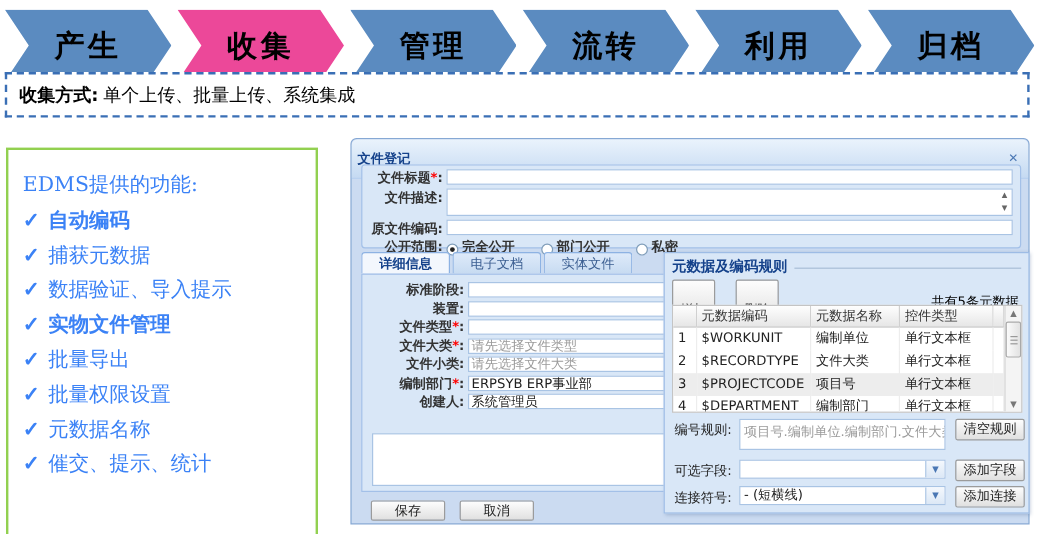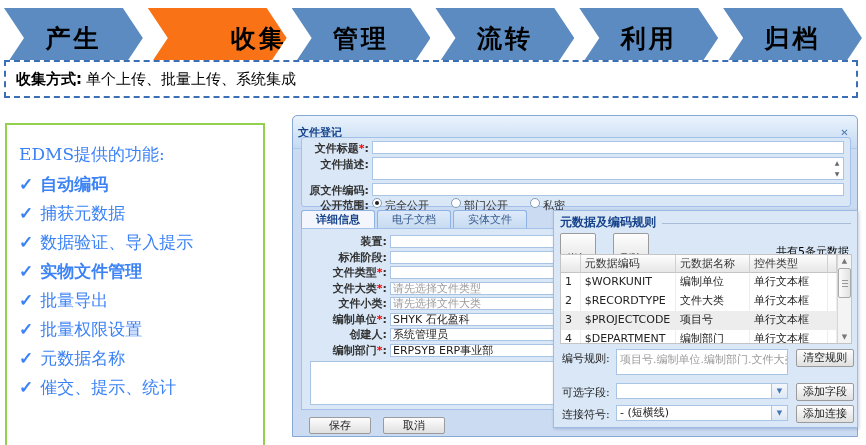--- a/index.html
+++ b/index.html
@@ -5,21 +5,21 @@
   * { margin:0; padding:0; box-sizing:border-box; }
   body { background:#ffffff; font-family:"DejaVu Sans",sans-serif; }
   .page { position:relative; width:866px; height:445px; background:#fff; overflow:hidden; }
 
   
   .flow { position:absolute; left:4px; top:8px; width:858px; height:60px; display:flex; gap:5px; }
   .chev { flex:1; background:#5B8BC0; color:#000;
           clip-path:polygon(0 0, calc(100% - 20px) 0, 100% 50%, calc(100% - 20px) 100%, 0 100%, 20px 50%);
           display:flex; align-items:center; justify-content:center;
           font-family:"DejaVu Serif",serif; font-size:25px; font-weight:bold; letter-spacing:3px; }
-  .chev.active { background:#f97316;justify-content:flex-end; }
+  .chev.active { background:#ec4899; }
 
   
   .banner { position:absolute; left:4px; top:60px; width:854px; height:38px;
             border:2px dashed #3A6FB5; background:#fff; display:flex; align-items:center;
             padding-left:10px; font-size:15px; color:#000; }
   .banner .blabel { font-weight:bold; margin-right:4px; }
 
   
   .features { position:absolute; left:5px; top:123px; width:260px; height:396px;
               border:2px solid #92D050; background:#fff; padding:16px 10px 0 12px;
@@ -47,21 +47,21 @@
   .star { color:#FF0000; font-weight:bold; }
   .tinput { flex:1; background:#fff; border:1px solid #A9C4E4; height:13px; }
   .tarea  { flex:1; background:#fff; border:1px solid #A9C4E4; height:23px; position:relative; }
   .spin { position:absolute; right:1px; font-size:6px; color:#666; line-height:6px; width:10px; text-align:center; }
   .spin.up { top:2px; } .spin.dn { bottom:2px; }
   .radios { display:flex; align-items:center; gap:6px; }
   .radio { width:10px; height:10px; border:1px solid #7F9DB9; border-radius:50%; background:#fff;
            position:relative; margin-right:3px; }
   .radio.checked::after { content:""; position:absolute; left:2px; top:2px; width:4px; height:4px;
            border-radius:50%; background:#222; }
-  .ropt { display:flex; align-items:flex-start; margin-right:16px; font-weight:normal; color:#333; }
+  .ropt { display:flex; align-items:flex-end; margin-right:16px; font-weight:bold; color:#333; }
 
   .tabs { position:absolute; left:8px; top:94px; display:flex; }
   .tab { height:18px; padding:0 14px; line-height:17px; margin-right:2px;
          border:1px solid #8DB2E3; border-bottom:none; border-radius:3px 3px 0 0;
          background:linear-gradient(#DEEAFA,#C7DBF1); color:#3B5E91; }
   .tab.active { background:#F3F7FD; color:#15428B; font-weight:bold; }
 
   .tabpanel { position:absolute; left:8px; top:112px; width:550px; height:182px;
               border:1px solid #A3C0E8; background:#D9E7F7; }
   .form { position:absolute; left:2px; top:6px; width:280px; }
@@ -209,50 +209,46 @@
 
     <div class="tabs">
       <div class="tab active">详细信息</div>
       <div class="tab">电子文档</div>
       <div class="tab">实体文件</div>
     </div>
 
     <div class="tabpanel">
       <div class="form">
         <div class="prow">
+          <span class="plabel"><span>标准阶段</span><span class="star"></span><span>:</span></span>
+          <span class="pinput"><span></span><span class="ph"></span></span>
+        </div>
+        <div class="prow">
           <span class="plabel"><span>装置</span><span class="star"></span><span>:</span></span>
           <span class="pinput"><span></span><span class="ph"></span></span>
         </div>
         <div class="prow">
-          <span class="plabel"><span>标准阶段</span><span class="star"></span><span>:</span></span>
-          <span class="pinput"><span></span><span class="ph"></span></span>
-        </div>
-        <div class="prow">
           <span class="plabel"><span>文件类型</span><span class="star">*</span><span>:</span></span>
           <span class="pinput"><span></span><span class="ph"></span></span>
         </div>
         <div class="prow">
           <span class="plabel"><span>文件大类</span><span class="star">*</span><span>:</span></span>
           <span class="pinput"><span></span><span class="ph">请先选择文件类型</span></span>
         </div>
         <div class="prow">
           <span class="plabel"><span>文件小类</span><span class="star"></span><span>:</span></span>
           <span class="pinput"><span></span><span class="ph">请先选择文件大类</span></span>
         </div>
         <div class="prow">
-          <span class="plabel"><span>编制单位</span><span class="star">*</span><span>:</span></span>
-          <span class="pinput"><span>SHYK 石化盈科</span><span class="ph"></span></span>
+          <span class="plabel"><span>编制部门</span><span class="star">*</span><span>:</span></span>
+          <span class="pinput"><span>ERPSYB ERP事业部</span><span class="ph"></span></span>
         </div>
         <div class="prow">
           <span class="plabel"><span>创建人</span><span class="star"></span><span>:</span></span>
           <span class="pinput"><span>系统管理员</span><span class="ph"></span></span>
-        </div>
-        <div class="prow">
-          <span class="plabel"><span>编制部门</span><span class="star">*</span><span>:</span></span>
-          <span class="pinput"><span>ERPSYB ERP事业部</span><span class="ph"></span></span>
         </div>
       </div>
       <div class="whitebox"></div>
     </div>
 
     <div class="btnrow">
       <div class="gbtn">保存</div>
       <div class="gbtn">取消</div>
     </div>
   </div>

